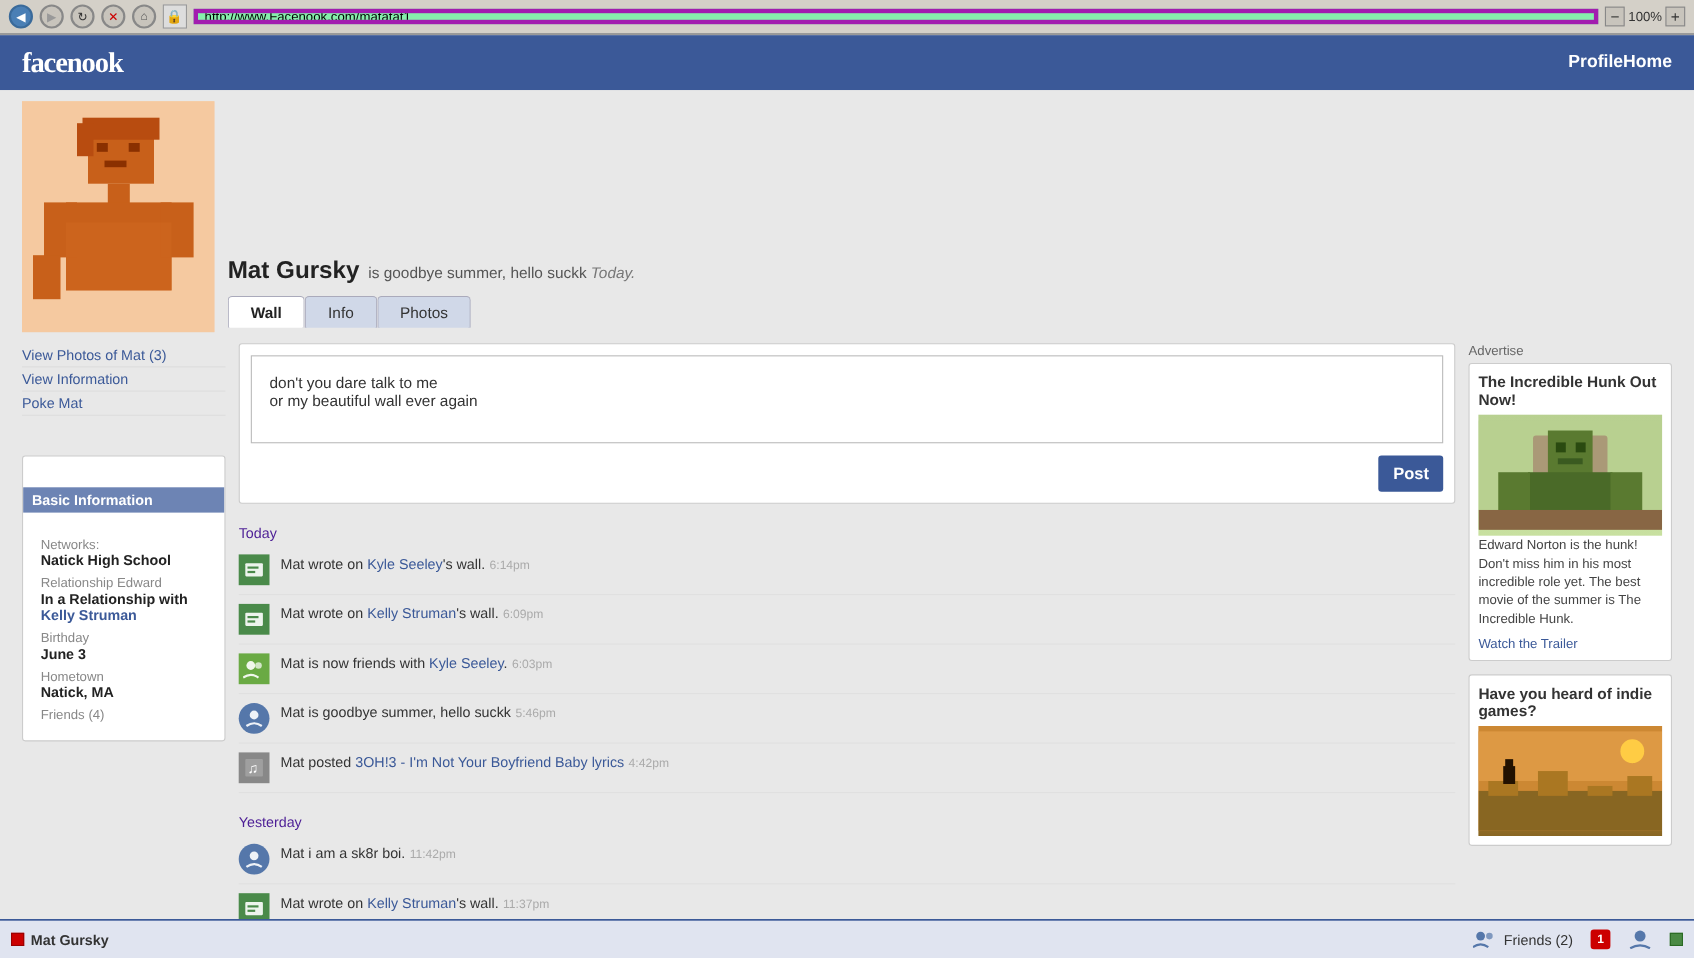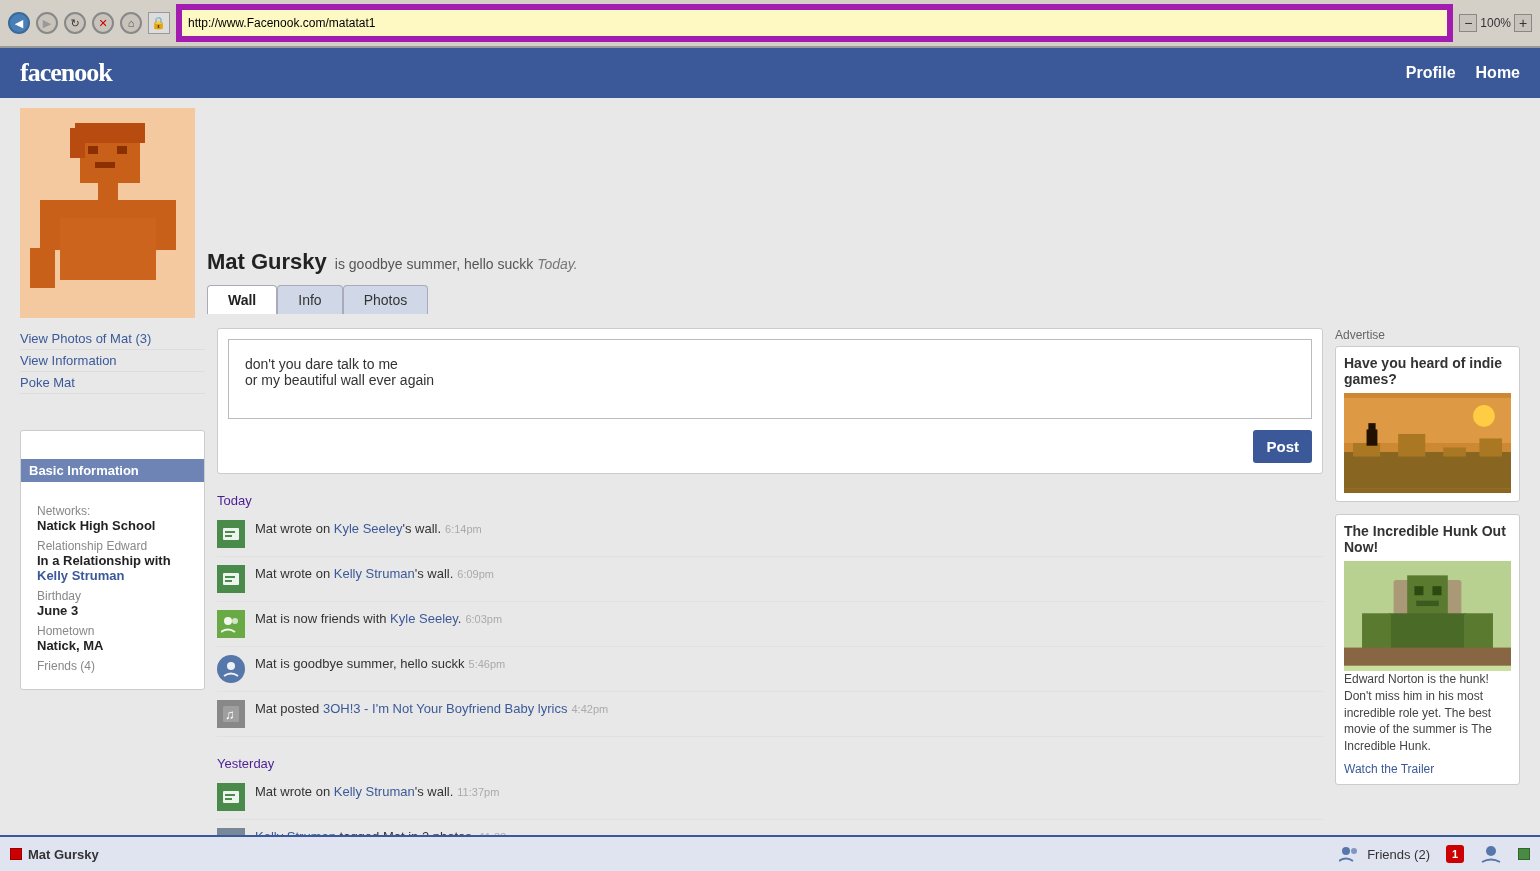--- a/index.html
+++ b/index.html
@@ -27,23 +27,23 @@
       font-size: 11px; cursor: pointer;
       background: #c8c4bc;
     }
     .browser-btn.back { background: #4a7fb5; color: white; border-color: #3a6a9a; }
     .browser-btn.fwd { color: #999; }
     .browser-btn.refresh { color: #333; }
     .browser-btn.stop { color: #c00; }
     .browser-btn.home { color: #555; }
     .url-bar {
       flex: 1;
-      height: 38px;
-      border: 6px solid #a21caf;
-      background: #fef9c3;
+      height: 14px;
+      border: 4px solid #a21caf;
+      background: #86efac;
       padding: 0 6px;
       font-size: 12px;
     }
     .zoom-ctrl {
       display: flex; align-items: center; gap: 3px;
       font-size: 12px; color: #333;
     }
     .zoom-btn {
       width: 18px; height: 18px;
       border: 1px solid #888;
@@ -62,21 +62,21 @@
       height: 50px;
     }
     .fb-logo {
       color: white;
       font-size: 26px;
       font-weight: bold;
       font-family: Georgia, serif;
       letter-spacing: -1px;
     }
     .fb-nav {
-      display: flex; gap: 20px;
+      display: flex; 
     }
     .fb-nav-item {
       color: white;
       font-size: 16px;
       font-weight: bold;
       cursor: pointer;
       text-decoration: none;
     }
 
     
@@ -576,20 +576,31 @@
               <text x="4" y="15" font-size="13" fill="white">♫</text>
             </svg>
         </div>
         <div class="feed-text">
           <span>Mat posted </span><a>3OH!3 - I'm Not Your Boyfriend Baby lyrics</a><span class="feed-time">4:42pm</span>
         </div>
       </div>
 
       <div class="feed-section-label">Yesterday</div>
 
+      <div class="feed-item">
+        <div class="feed-icon icon-status">
+          <svg width="18" height="18" viewBox="0 0 18 18">
+              <circle cx="9" cy="6" r="4" fill="white" opacity="0.9"></circle>
+              <path d="M2 16 Q9 11 16 16" stroke="white" fill="none" stroke-width="2" opacity="0.9"></path>
+            </svg>
+        </div>
+        <div class="feed-text">
+          <span>Mat i am a sk8r boi.</span><span class="feed-time">11:42pm</span>
+        </div>
+      </div>
 
       <div class="feed-item">
         <div class="feed-icon icon-green-post">
           <svg width="20" height="20" viewBox="0 0 20 20">
               <rect x="2" y="4" width="16" height="12" rx="1" fill="white" opacity="0.9"></rect>
               <rect x="4" y="7" width="10" height="2" fill="#4a8a4a"></rect>
               <rect x="4" y="11" width="7" height="2" fill="#4a8a4a"></rect>
             </svg>
         </div>
         <div class="feed-text">
@@ -609,66 +620,66 @@
           <a>Kelly Struman</a><span> tagged Mat in 3 photos.</span><span class="feed-time">11:33pm</span>
         </div>
       </div>
 
     </div>
 
     <div class="right-sidebar">
       <div class="ad-label">Advertise</div>
 
       <div class="ad-box">
+        <div class="ad-title">The Incredible Hunk Out Now!</div>
+        <div class="hulk-img">
+          <svg width="100%" height="110" viewBox="0 0 185 110" xmlns="http://www.w3.org/2000/svg">
+            <rect width="185" height="110" fill="#b8d090"></rect>
+
+            <rect x="55" y="15" width="75" height="85" fill="#aa9977" rx="3"></rect>
+
+            <rect x="70" y="10" width="45" height="45" fill="#5a7a30"></rect>
+
+            <rect x="50" y="52" width="85" height="48" fill="#4a6a28"></rect>
+
+            <rect x="20" y="52" width="32" height="50" fill="#5a7a30"></rect>
+            <rect x="133" y="52" width="32" height="50" fill="#5a7a30"></rect>
+
+            <rect x="78" y="22" width="10" height="10" fill="#2a4a10"></rect>
+            <rect x="98" y="22" width="10" height="10" fill="#2a4a10"></rect>
+            <rect x="80" y="38" width="25" height="6" fill="#3a5a20"></rect>
+
+            <rect x="0" y="90" width="185" height="20" fill="#886644"></rect>
+          </svg>
+        </div>
+        <div class="ad-desc">Edward Norton is the hunk! Don't miss him in his most incredible role yet. The best movie of the summer is The Incredible Hunk.</div>
+        <a class="ad-link">Watch the Trailer</a>
+      </div>
+
+      <div class="ad-box">
         <div class="ad-title">Have you heard of indie games?</div>
         <div class="indie-img">
           <svg width="100%" height="100" viewBox="0 0 185 100" xmlns="http://www.w3.org/2000/svg">
             <rect width="185" height="100" fill="#cc8833"></rect>
 
             <rect width="185" height="50" fill="#dd9944"></rect>
 
             <rect x="0" y="60" width="185" height="40" fill="#886622"></rect>
 
             <rect x="10" y="50" width="30" height="15" fill="#aa7722"></rect>
             <rect x="60" y="40" width="30" height="25" fill="#aa7722"></rect>
             <rect x="110" y="55" width="25" height="10" fill="#aa7722"></rect>
             <rect x="150" y="45" width="25" height="20" fill="#aa7722"></rect>
 
             <rect x="25" y="35" width="12" height="18" fill="#221100"></rect>
             <rect x="27" y="28" width="8" height="10" fill="#221100"></rect>
 
             <circle cx="155" cy="20" r="12" fill="#ffcc44"></circle>
           </svg>
         </div>
-      </div>
-
-      <div class="ad-box">
-        <div class="ad-title">The Incredible Hunk Out Now!</div>
-        <div class="hulk-img">
-          <svg width="100%" height="110" viewBox="0 0 185 110" xmlns="http://www.w3.org/2000/svg">
-            <rect width="185" height="110" fill="#b8d090"></rect>
-
-            <rect x="55" y="15" width="75" height="85" fill="#aa9977" rx="3"></rect>
-
-            <rect x="70" y="10" width="45" height="45" fill="#5a7a30"></rect>
-
-            <rect x="50" y="52" width="85" height="48" fill="#4a6a28"></rect>
-
-            <rect x="20" y="52" width="32" height="50" fill="#5a7a30"></rect>
-            <rect x="133" y="52" width="32" height="50" fill="#5a7a30"></rect>
-
-            <rect x="78" y="22" width="10" height="10" fill="#2a4a10"></rect>
-            <rect x="98" y="22" width="10" height="10" fill="#2a4a10"></rect>
-            <rect x="80" y="38" width="25" height="6" fill="#3a5a20"></rect>
-
-            <rect x="0" y="90" width="185" height="20" fill="#886644"></rect>
-          </svg>
-        </div>
-        <div class="ad-desc">Edward Norton is the hunk! Don't miss him in his most incredible role yet. The best movie of the summer is The Incredible Hunk.</div>
-        <a class="ad-link">Watch the Trailer</a>
       </div>
     </div>
 
   </div>
 </div>
 
 <div class="status-bar">
   <div class="status-user">
     <div class="status-dot"></div>
     <span>Mat Gursky</span>

